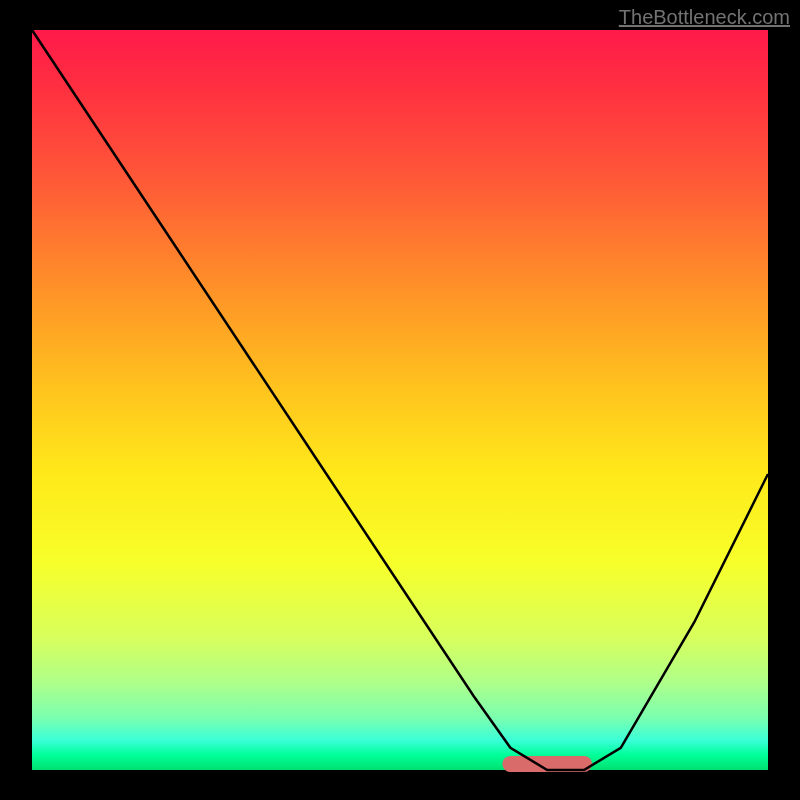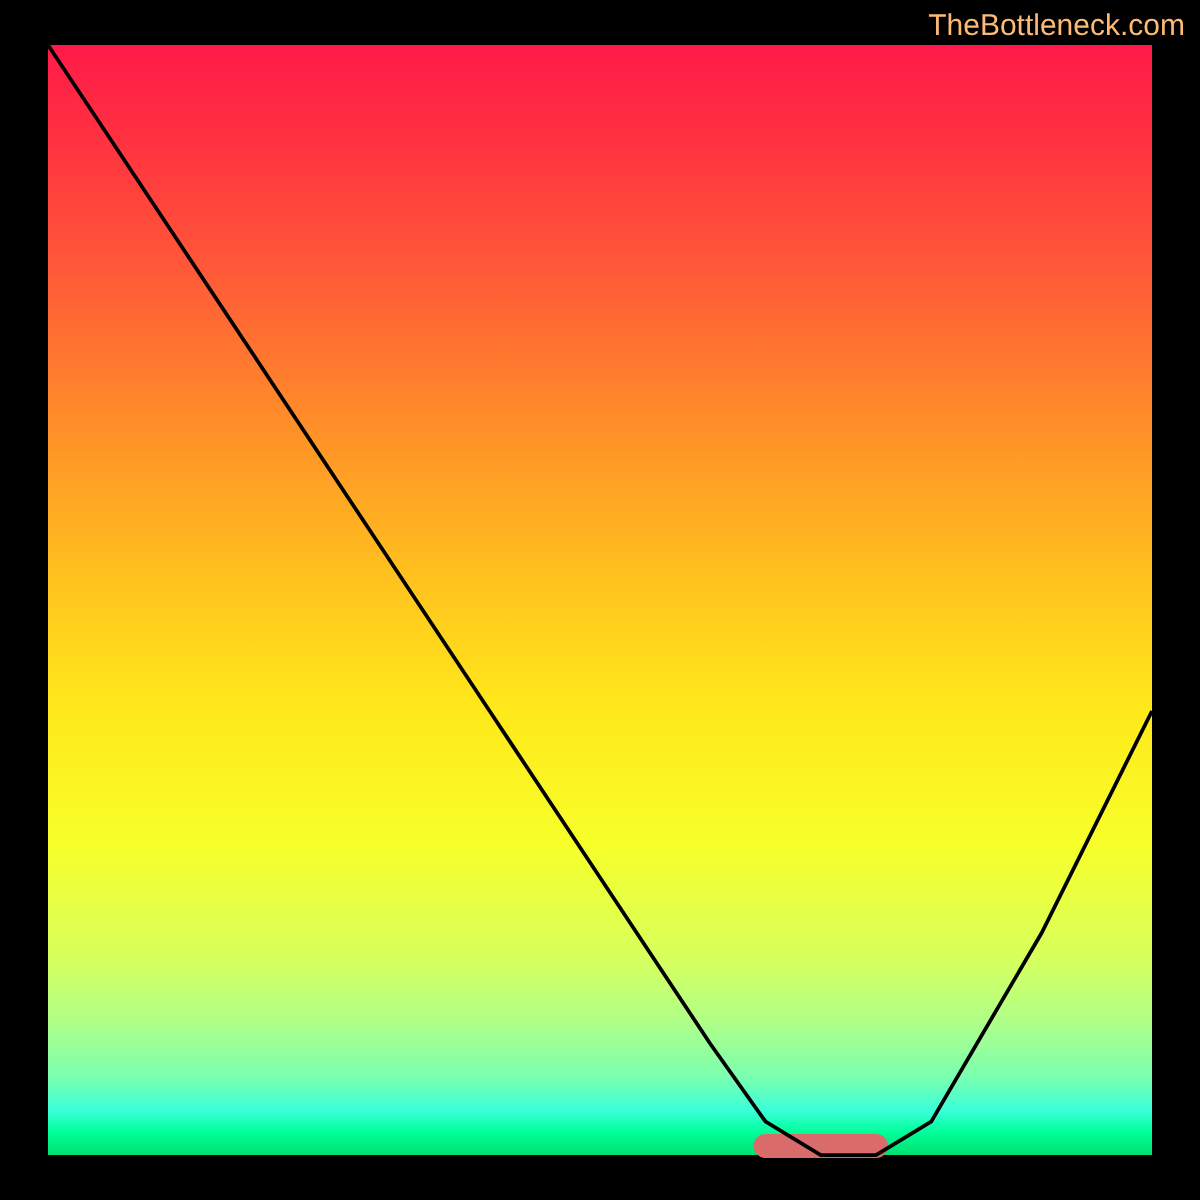--- a/index.html
+++ b/index.html
@@ -8,23 +8,24 @@
     width: 800px;
     height: 800px;
     background: #000;
     position: relative;
     font-family: Arial, sans-serif;
   }
   .watermark {
     position: absolute;
     top: 6px;
     right: 10px;
-    color: #fdba74;
+    color: #737373;
     font-size: 20px;
     z-index: 10;
+    text-decoration: underline;
   }
   .plot-area {
     position: absolute;
     left: 32px;
     top: 30px;
     width: 736px;
     height: 740px;
     background: linear-gradient(to bottom,
       #ff1a4a 0%,
       #ff3040 8%,

